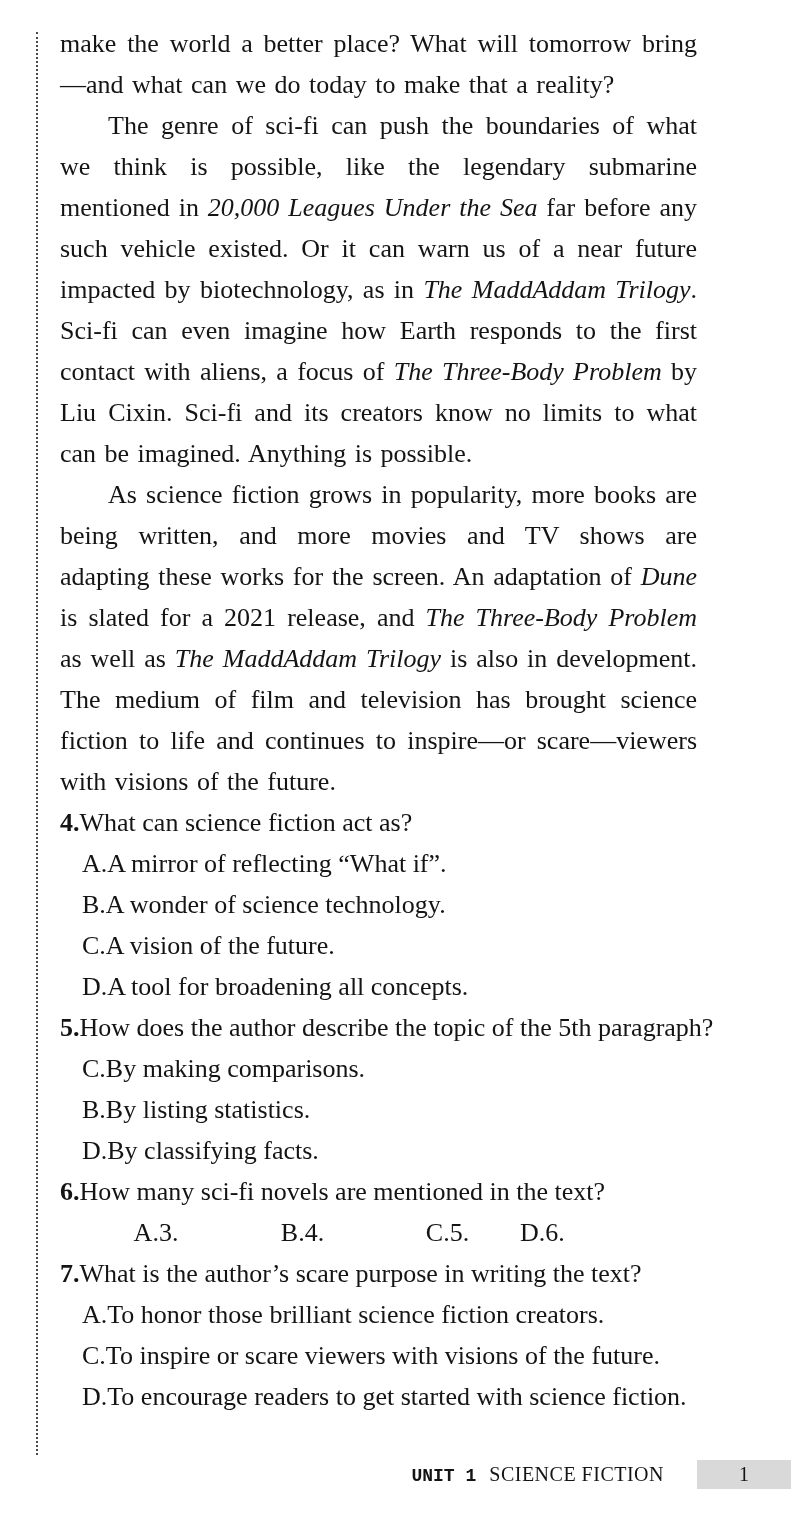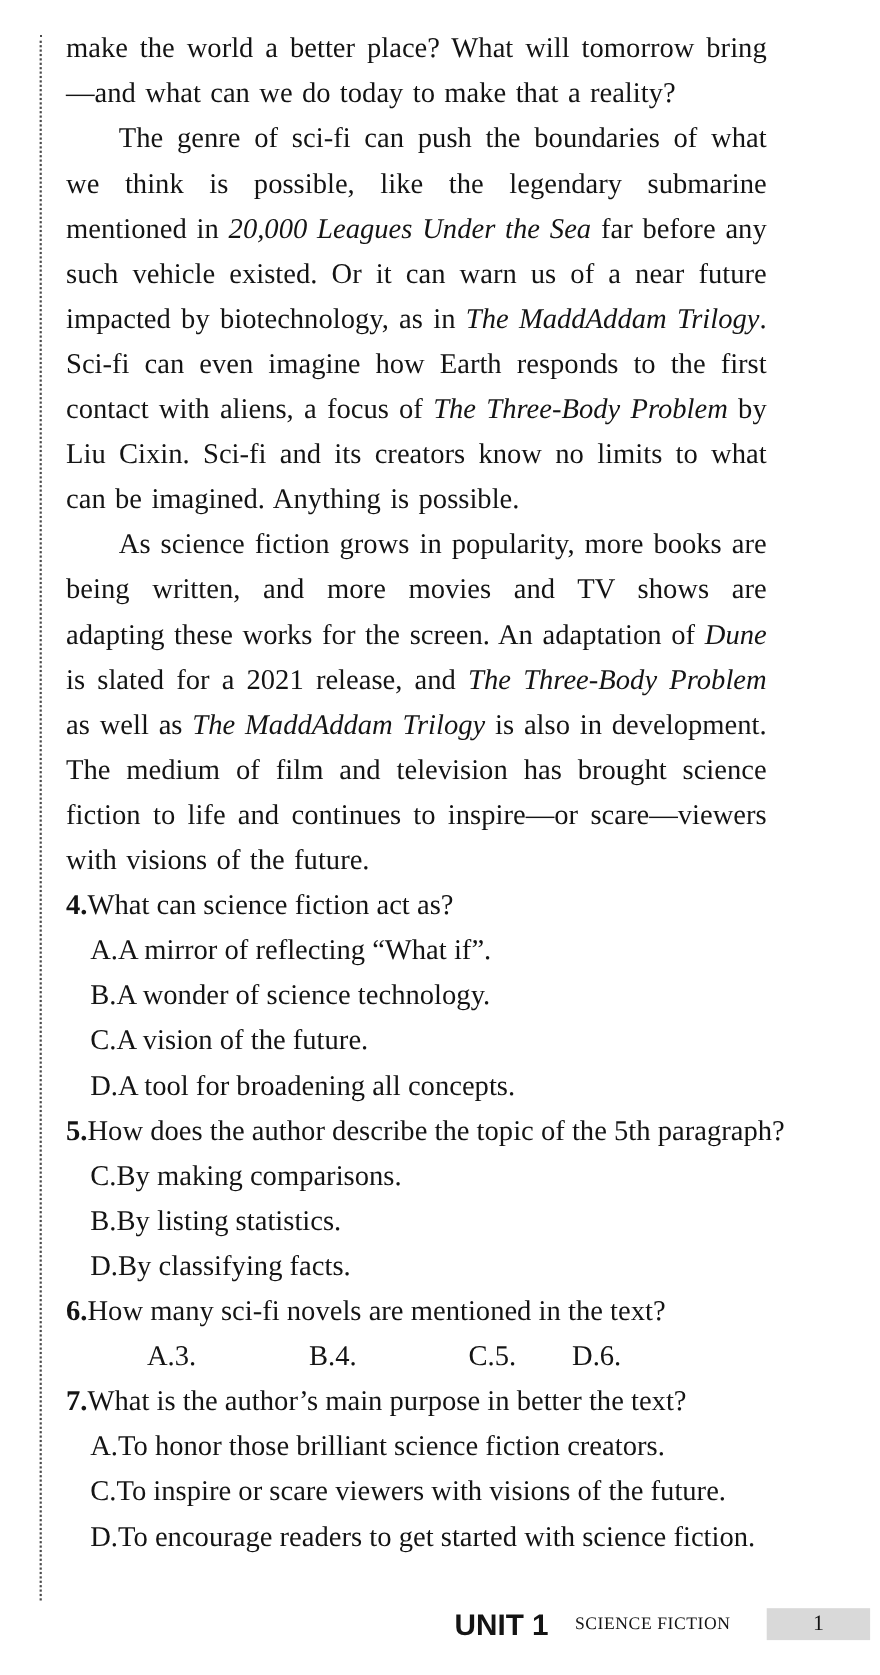--- a/index.html
+++ b/index.html
@@ -47,30 +47,30 @@
   .opt-row span:nth-child(4){width:auto;}
   .footer{
     position:absolute;
     left:0;top:1460px;
     width:791px;
     display:flex;
     justify-content:flex-end;
     align-items:center;
   }
   .unit-label{
-    font-family:Liberation Sans, sans-serif;
+    font-family:Liberation Mono, monospace;
     font-weight:bold;
-    font-size:27px;
+    font-size:18px;
     letter-spacing:0px;
-    margin-right:24px;
+    margin-right:13px;
     padding-top:2px;
   }
   .unit-title{
     font-family:"Liberation Serif","DejaVu Serif",serif;
-    font-size:16px;
+    font-size:20px;
     letter-spacing:0.5px;
     margin-right:33px;
   }
   .page-num-box{
     background:#d9d9d9;
     width:94px;height:29px;
     display:flex;align-items:center;justify-content:center;
     font-size:20px;
   }
 </style>
@@ -113,21 +113,21 @@
     <div class="opt-row">
       <span>A.3.</span>
       <span>B.4.</span>
       <span>C.5.</span>
       <span>D.6.</span>
     </div>
   </div>
 
   <div class="qblock">
     <div class="qline">
-      <span class="qnum">7.</span><span class="qtext">What is the author’s main purpose in better the text?</span>
+      <span class="qnum">7.</span><span class="qtext">What is the author’s scare purpose in writing the text?</span>
     </div>
     <div class="opt">A.To honor those brilliant science fiction creators.</div>
     <div class="opt">C.To inspire or scare viewers with visions of the future.</div>
     <div class="opt">D.To encourage readers to get started with science fiction.</div>
   </div>
 
 </div>
 
 <div class="footer">
   <span class="unit-label">UNIT 1</span>

